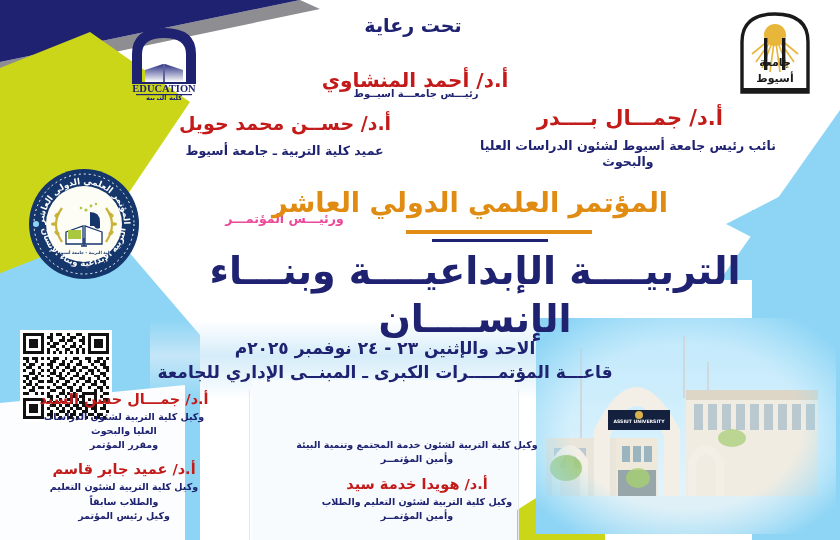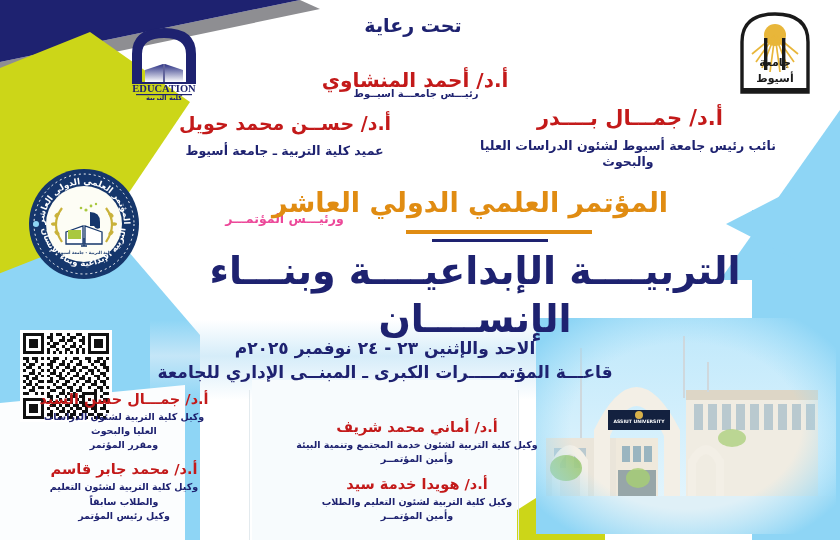--- a/index.html
+++ b/index.html
@@ -473,29 +473,28 @@
   <div class="tblock t-date">الاحد والإثنين  ٢٣  -  ٢٤  نوفمبر  ٢٠٢٥م</div>
   <div class="tblock t-venue">قاعـــة المؤتمـــــرات الكبرى ـ المبنــى الإداري للجامعة</div>
 
   <div class="col col-left">
     <div class="person">
       <div class="nm">أ.د/ جمـــال حسن السيد</div>
       <div class="rl">وكيل كلية التربية لشئون الدراسات العليا والبحوث</div>
       <div class="rl sp">ومقرر  المؤتمر</div>
     </div>
     <div class="person">
-      <div class="nm">أ.د/ محمد جابر قاسم</div>
+      <div class="nm">أ.د/ عميد جابر قاسم</div>
       <div class="rl">وكيل كلية التربية لشئون التعليم والطلاب سابقاً</div>
       <div class="rl sp">وكيل رئيس المؤتمر</div>
     </div>
   </div>
 
   <div class="col col-mid">
     <div class="person">
-      <div class="nm">أ.د/ أماني محمد شريف</div>
       <div class="rl">وكيل كلية التربية لشئون خدمة المجتمع وتنمية البيئة</div>
       <div class="rl sp">وأمين  المؤتمــر</div>
     </div>
     <div class="person">
       <div class="nm">أ.د/ هويدا خدمة سيد</div>
       <div class="rl">وكيل كلية التربية لشئون التعليم والطلاب</div>
       <div class="rl sp">وأمين  المؤتمــر</div>
     </div>
   </div>
 

